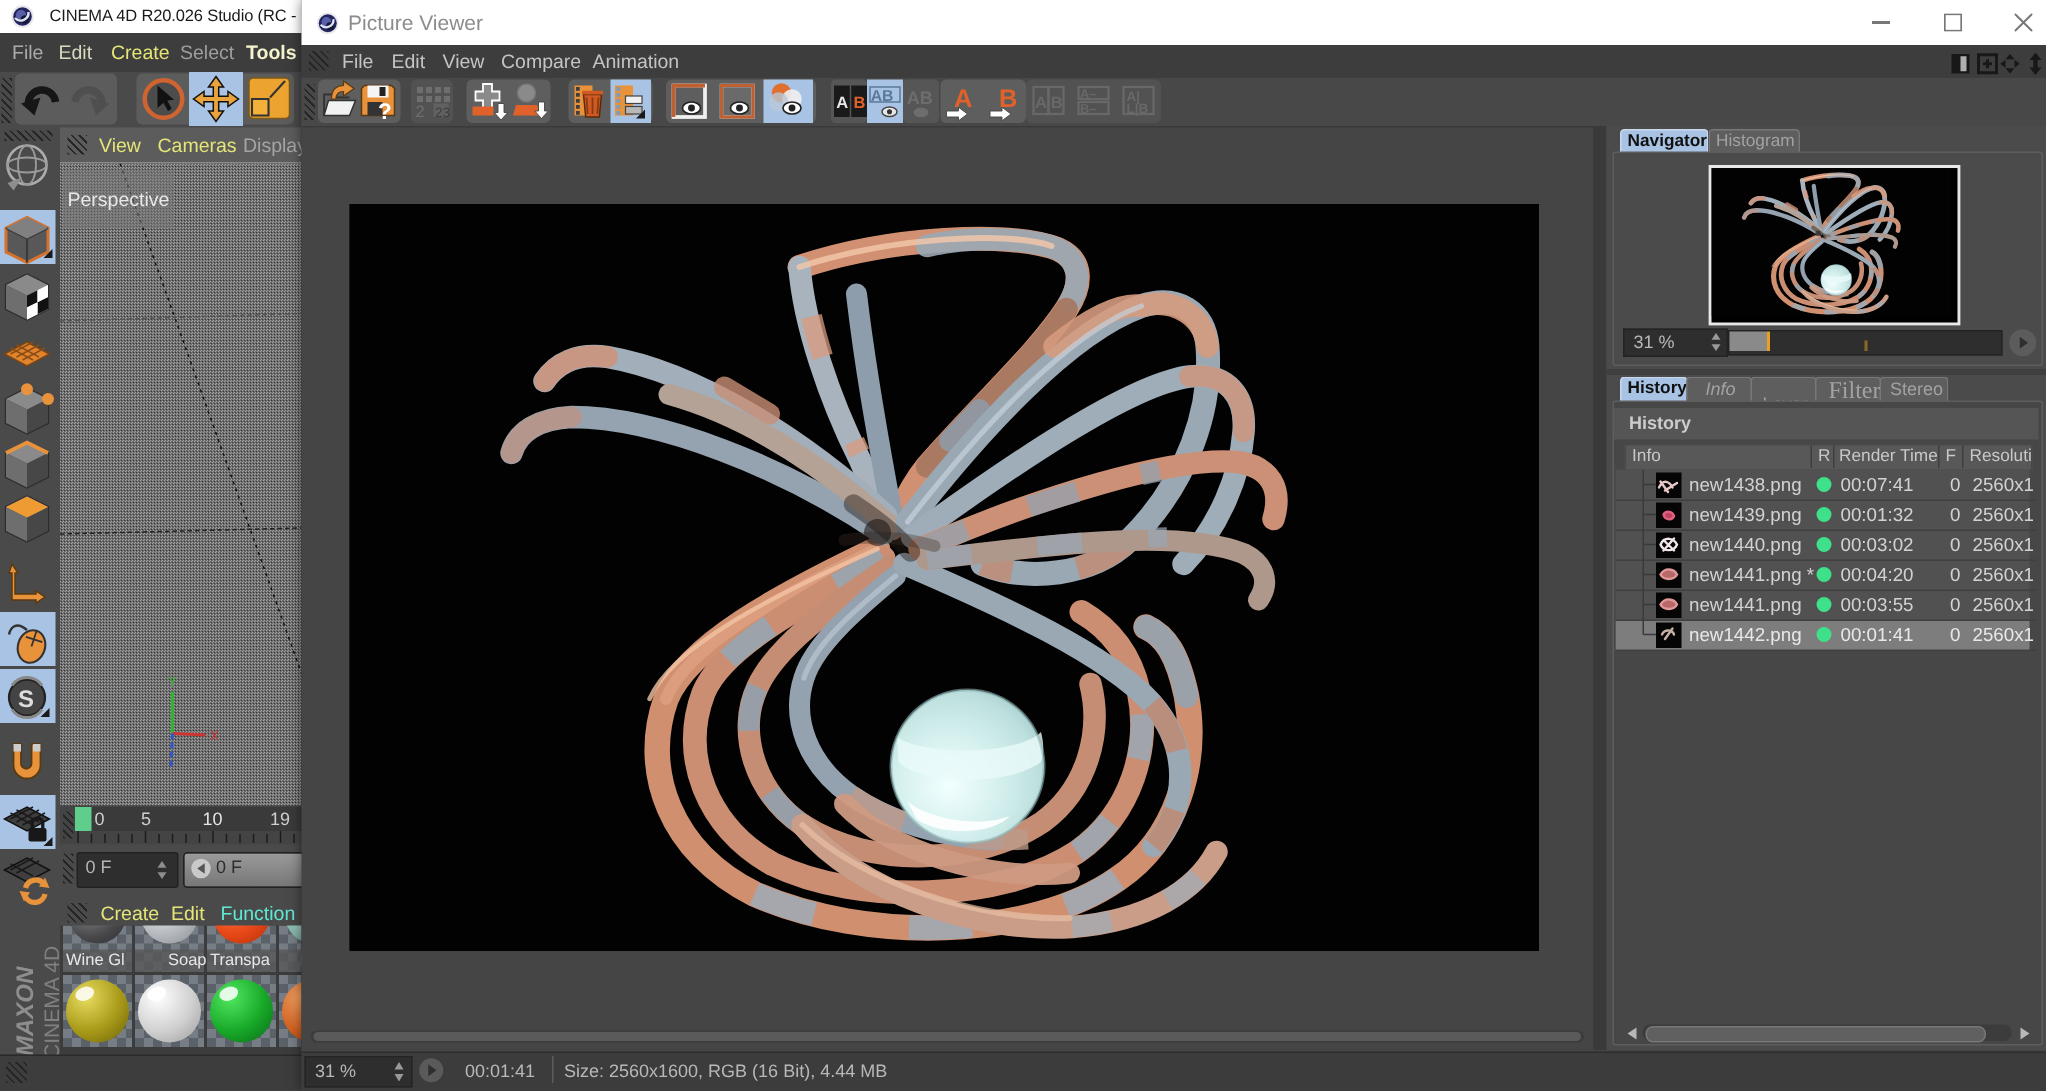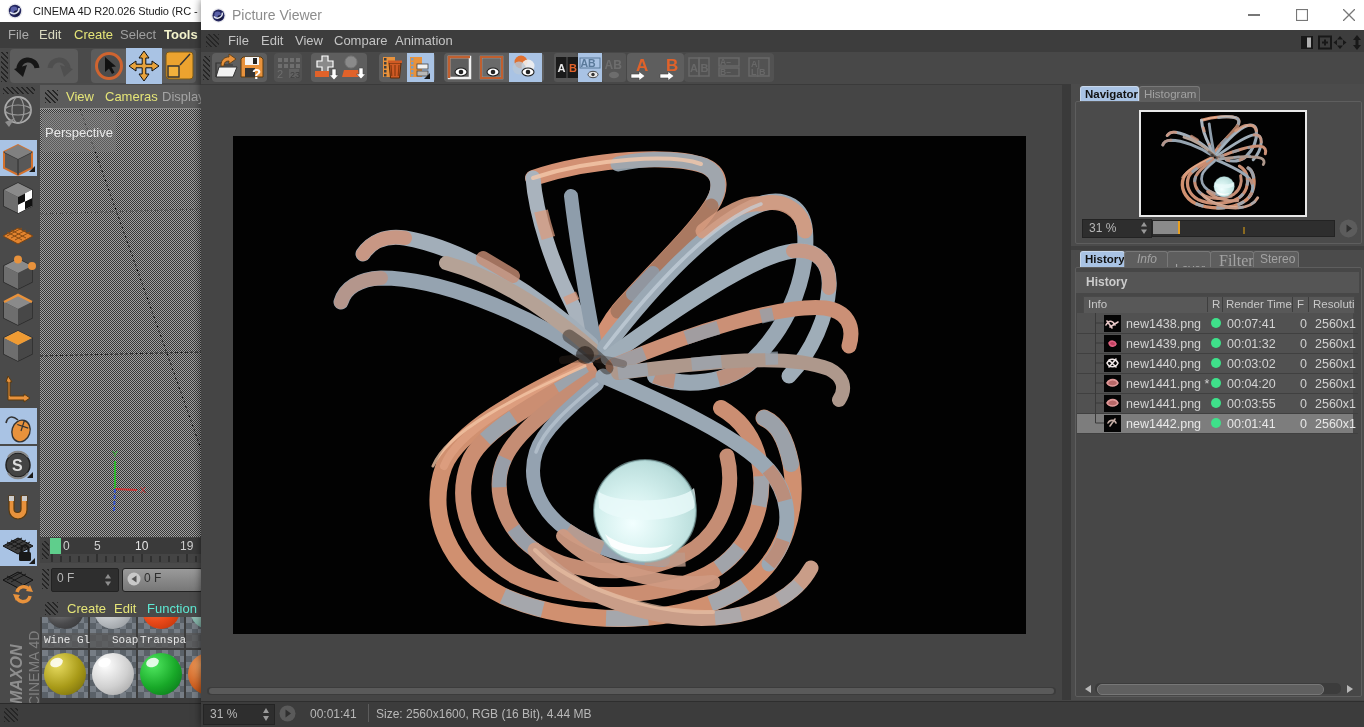--- a/index.html
+++ b/index.html
@@ -235,21 +235,21 @@
     <circle cx="7" cy="7" r="6.5" fill="#c9c9c9"></circle>
     <path d="M9.5 3.5 L4.5 7 L9.5 10.5 Z" fill="#555"></path>
   </svg>
 <div class="abs" style="left:144px;top:571px;font-size:12px;color:#2e2e2e;">0 F</div>
 
 <div class="abs" style="left:40px;top:595px;width:161px;height:108px;background:#4a4a4a;"></div>
 <div class="abs dots" style="left:45px;top:602px;width:13px;height:13px;"></div>
 <div class="abs" style="left:67px;top:601px;font-size:13px;color:#e5e578;">Create</div>
 <div class="abs" style="left:114px;top:601px;font-size:13px;color:#e5e578;">Edit</div>
 <div class="abs" style="left:147px;top:601px;font-size:13px;color:#5eead4;">Function</div>
-<div class="abs" style="left:40px;top:617px;width:161px;height:86px;background:#3c3c3c;overflow:hidden;font-family:Liberation Mono, monospace;">
+<div class="abs" style="left:40px;top:617px;width:161px;height:86px;background:#3c3c3c;overflow:hidden;">
 
   <div class="abs" style="left:2px;top:0;width:46px;height:31px;background:repeating-conic-gradient(#5a6168 0% 25%,#767d85 0% 50%);background-size:12px 12px;">
     <div class="abs" style="left:4px;top:-26px;width:38px;height:38px;border-radius:50%;background:radial-gradient(circle at 35% 30%,#9a9a9a,#4a4a4c 60%,#2e2e30);"></div>
   </div>
   <div class="abs" style="left:2px;top:16px;width:46px;height:15px;background:rgba(88,88,88,.8);"></div>
   <div class="abs" style="left:4px;top:17px;font-size:11px;color:#e8e8e8;">Wine Gl</div>
 
   <div class="abs" style="left:50px;top:0;width:46px;height:31px;background:repeating-conic-gradient(#5a6168 0% 25%,#767d85 0% 50%);background-size:12px 12px;">
     <div class="abs" style="left:4px;top:-26px;width:38px;height:38px;border-radius:50%;background:radial-gradient(circle at 35% 30%,#f2f2f2,#b8bcc0 55%,#888d92);"></div>
   </div>

